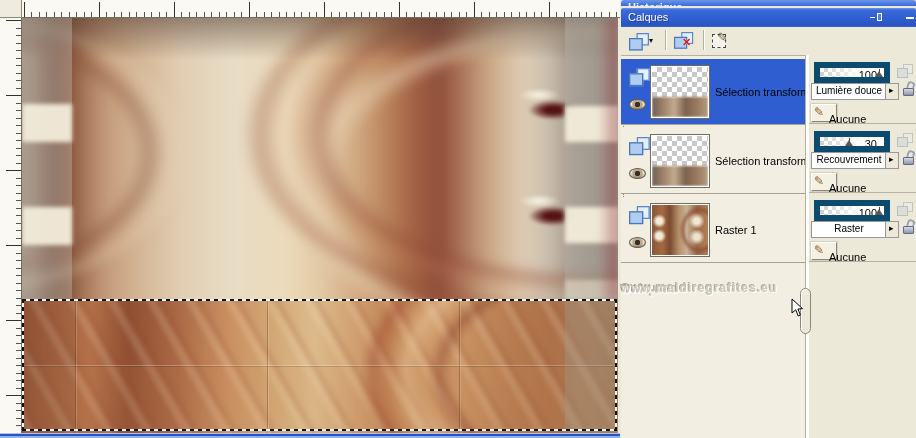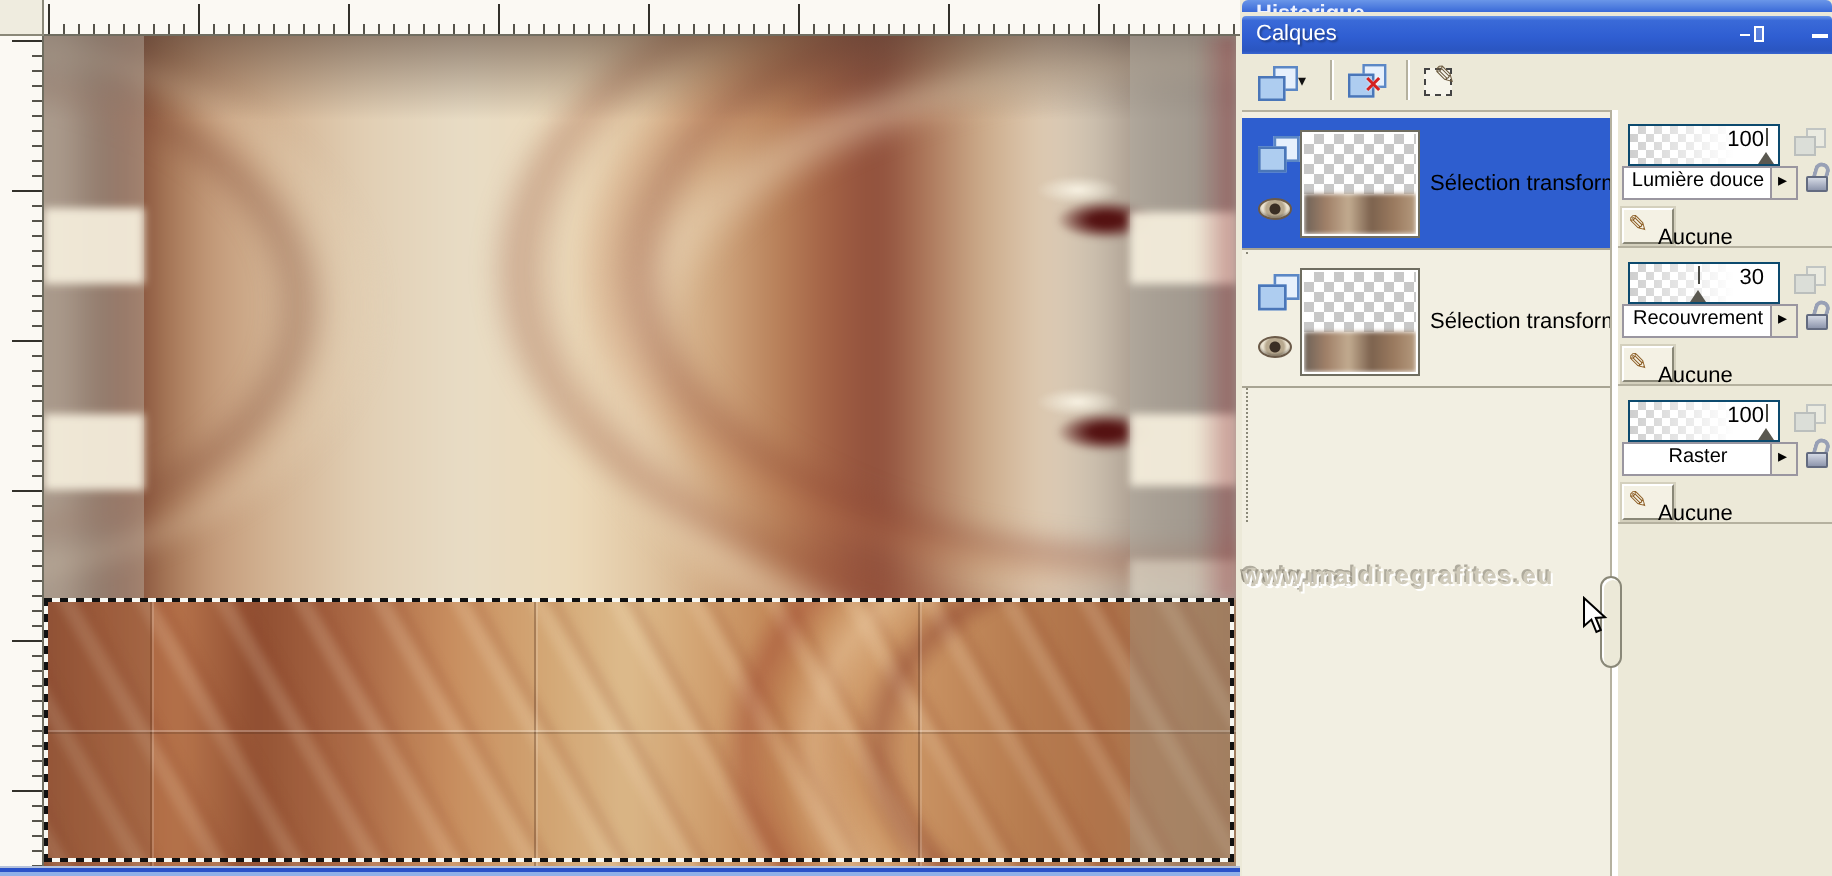--- a/index.html
+++ b/index.html
@@ -140,21 +140,21 @@
   .watermark div{position:static;}
   .watermark .wm2{font-size:12px;}
 
   .splitter{left:185px;top:55px;width:4px;height:383px;background:#fff;border-left:1px solid #b5b19f;}
   .splitter-handle{left:180px;top:288px;width:11px;height:46px;border:1px solid #8a8878;border-radius:6px;
     background:#ece9d8;box-shadow:inset 1px 1px 0 #fff;cursor:col-resize;}
   .cursor-svg{left:171px;top:298px;}
 
   .controls{left:189px;top:55px;width:107px;height:383px;}
   .ctl-group{left:0;top:calc(3px + var(--i,0)*69px);width:107px;height:66px;border-bottom:1px solid #b5b19f;}
-  .op-box{left:5px;top:4px;width:76px;height:21px;background:#fff;border:1px solid #0c4a6e;overflow:hidden;cursor:text;}
+  .op-box{left:5px;top:4px;width:76px;height:21px;background:#fff;border:6px solid #0c4a6e;overflow:hidden;cursor:text;}
   .op-checker{left:0;top:0;bottom:0;width:100%;
     background-color:#fff;
     background-image:linear-gradient(90deg,rgba(255,255,255,0),#fff 70%),
       linear-gradient(45deg,#cfcfcf 25%,transparent 25%,transparent 75%,#cfcfcf 75%),
       linear-gradient(45deg,#cfcfcf 25%,transparent 25%,transparent 75%,#cfcfcf 75%);
     background-size:100% 100%,8px 8px,8px 8px;background-position:0 0,0 0,4px 4px;}
   .op-value{right:7px;top:1px;font-size:11px;color:#000;}
   .op-stem{left:calc(var(--op,100)*0.92%);top:1px;width:1px;height:9px;background:#4a4a44;}
   .op-tri{left:calc(var(--op,100)*0.92% - 4px);bottom:0;width:0;height:0;
     border-left:4px solid transparent;border-right:4px solid transparent;border-bottom:6px solid #5a5850;}
@@ -299,20 +299,29 @@
         </div>
         <div class="layer-row" style="--i: 1; --op: 50;">
           <span class="pages">
             <i class="back"></i>
             <i class="front"></i>
           </span>
           <span class="eye"></span>
           <span class="thumb" data-thumb="strip"></span>
           <span class="lname">Sélection transform</span>
         </div>
+        <div class="layer-row" style="--i: 2; --op: 100;">
+          <span class="pages">
+            <i class="back"></i>
+            <i class="front"></i>
+          </span>
+          <span class="eye"></span>
+          <span class="thumb" data-thumb="full"></span>
+          <span class="lname">Raster 1</span>
+        </div>
       </div>
 
     <div class="watermark">
       <div>Calques</div>
       <div class="wm2">www.maldiregrafites.eu</div>
     </div>
 
     <div class="splitter"></div>
     <div class="splitter-handle"></div>
     <svg class="cursor-svg" width="13" height="20" viewBox="0 0 13 20">

